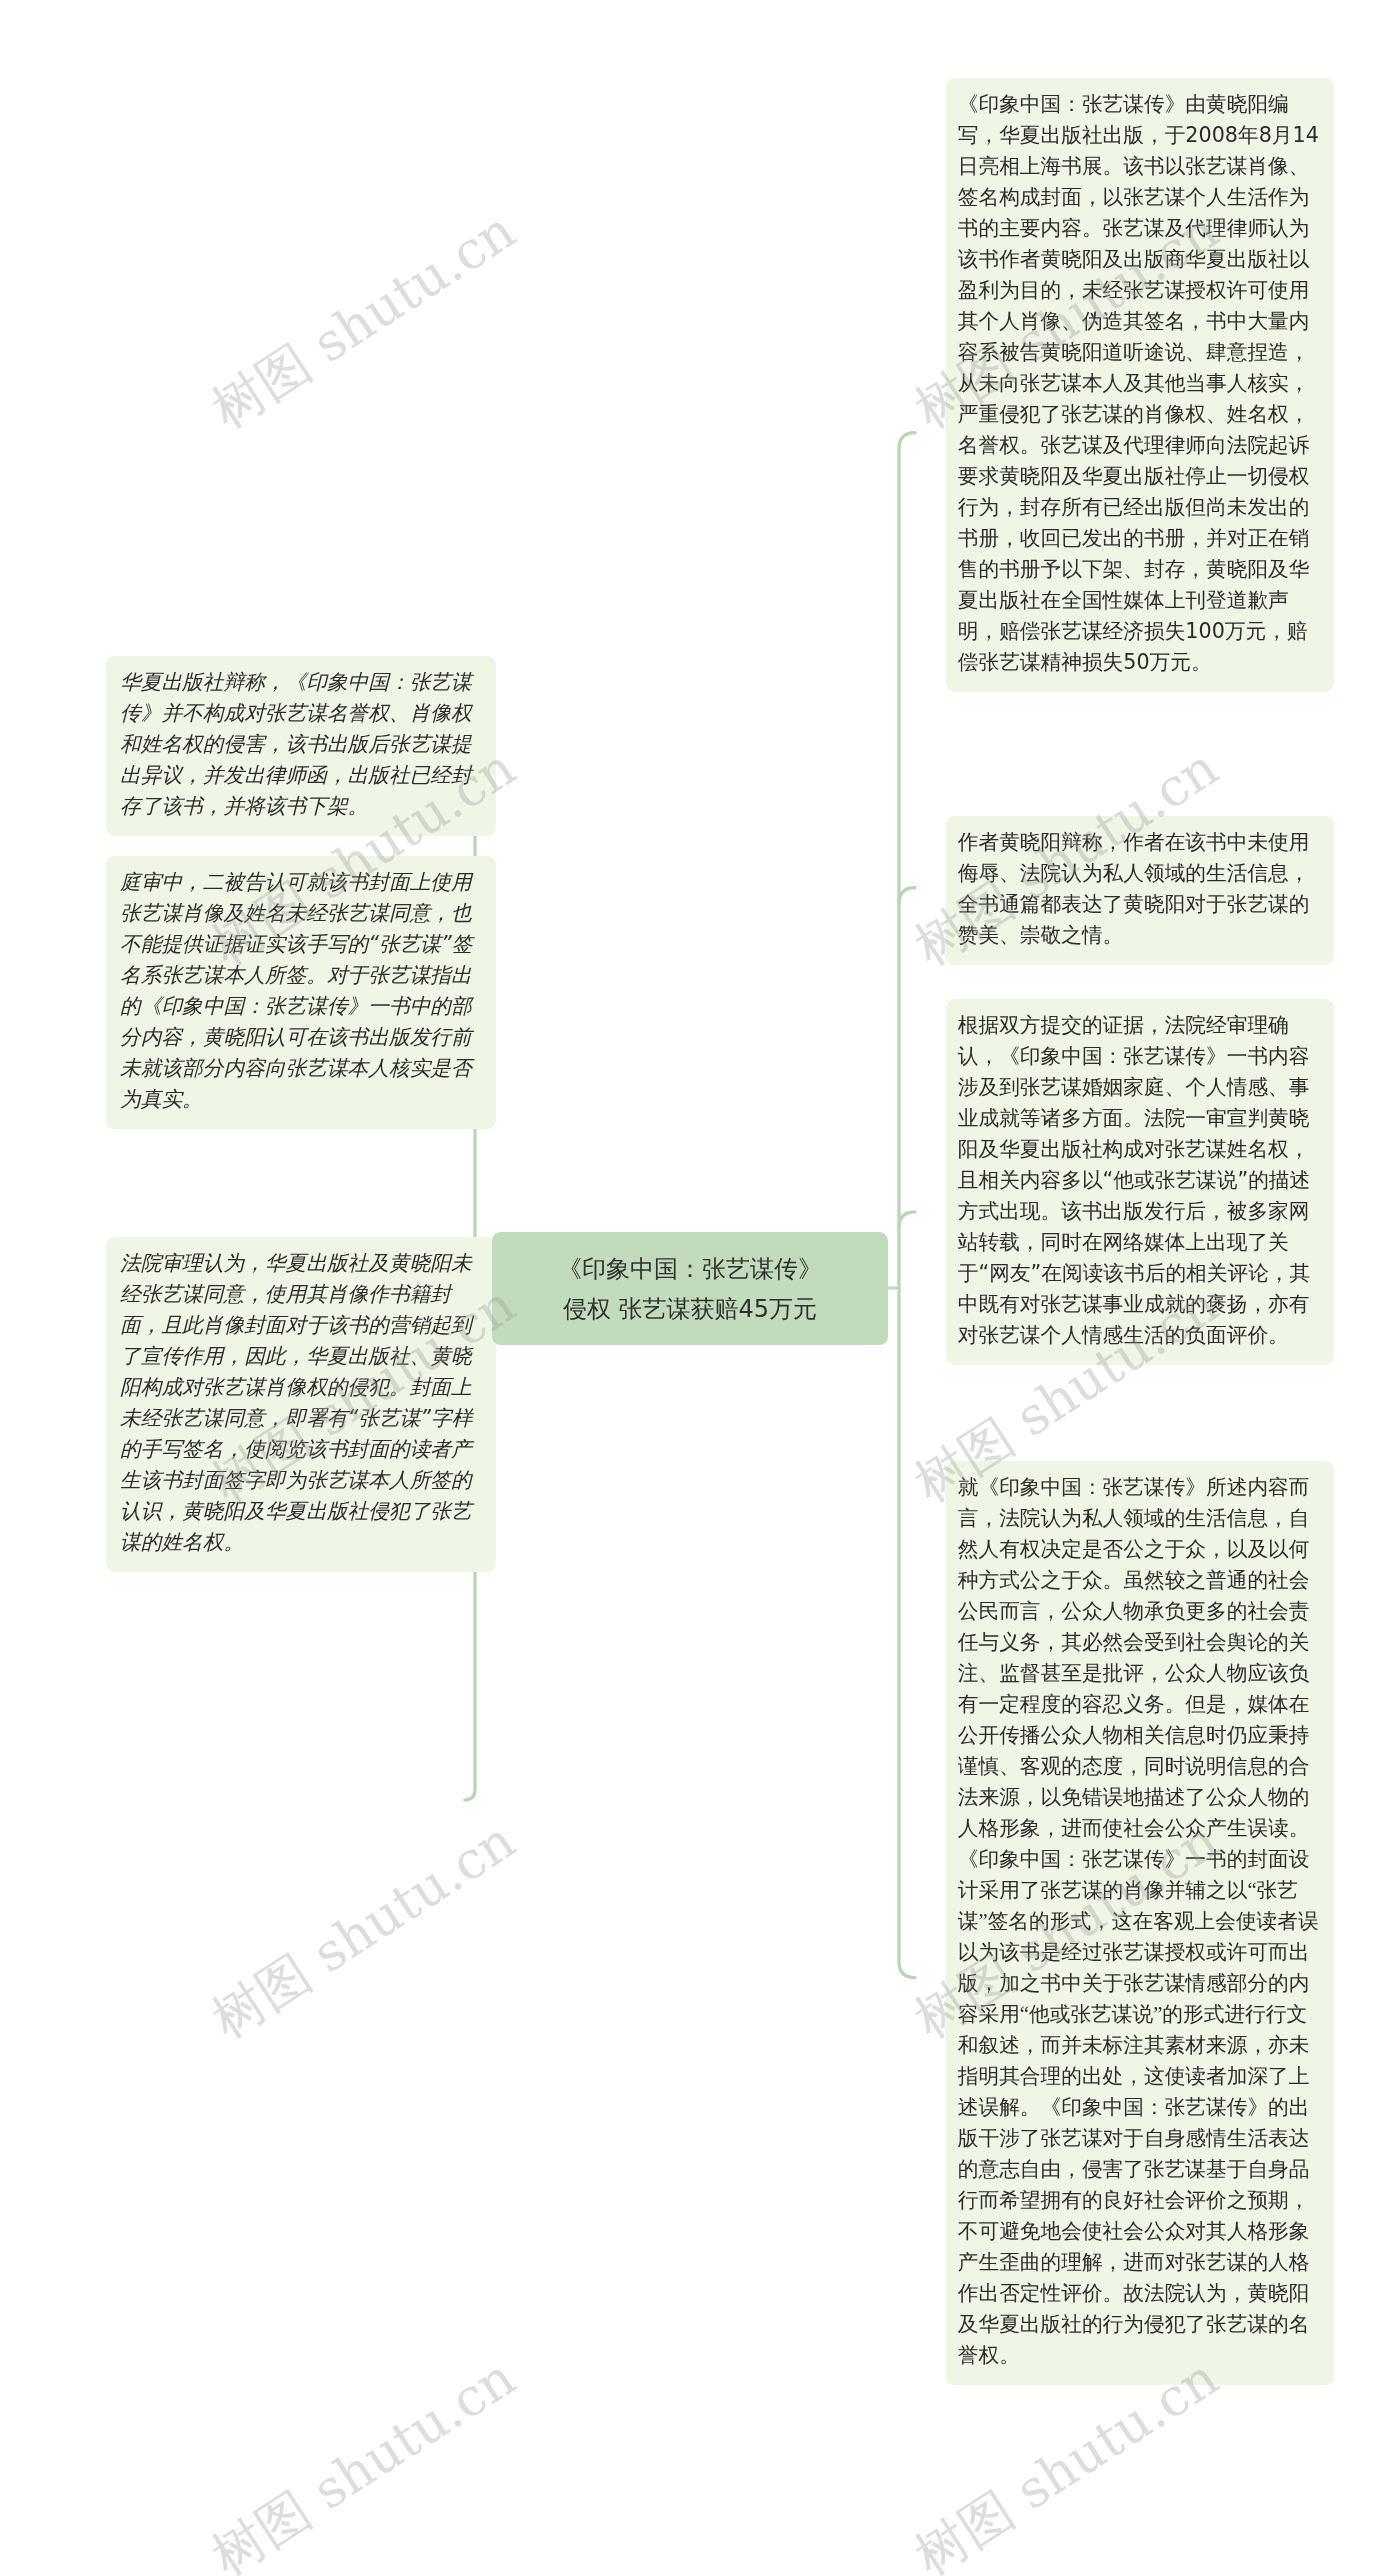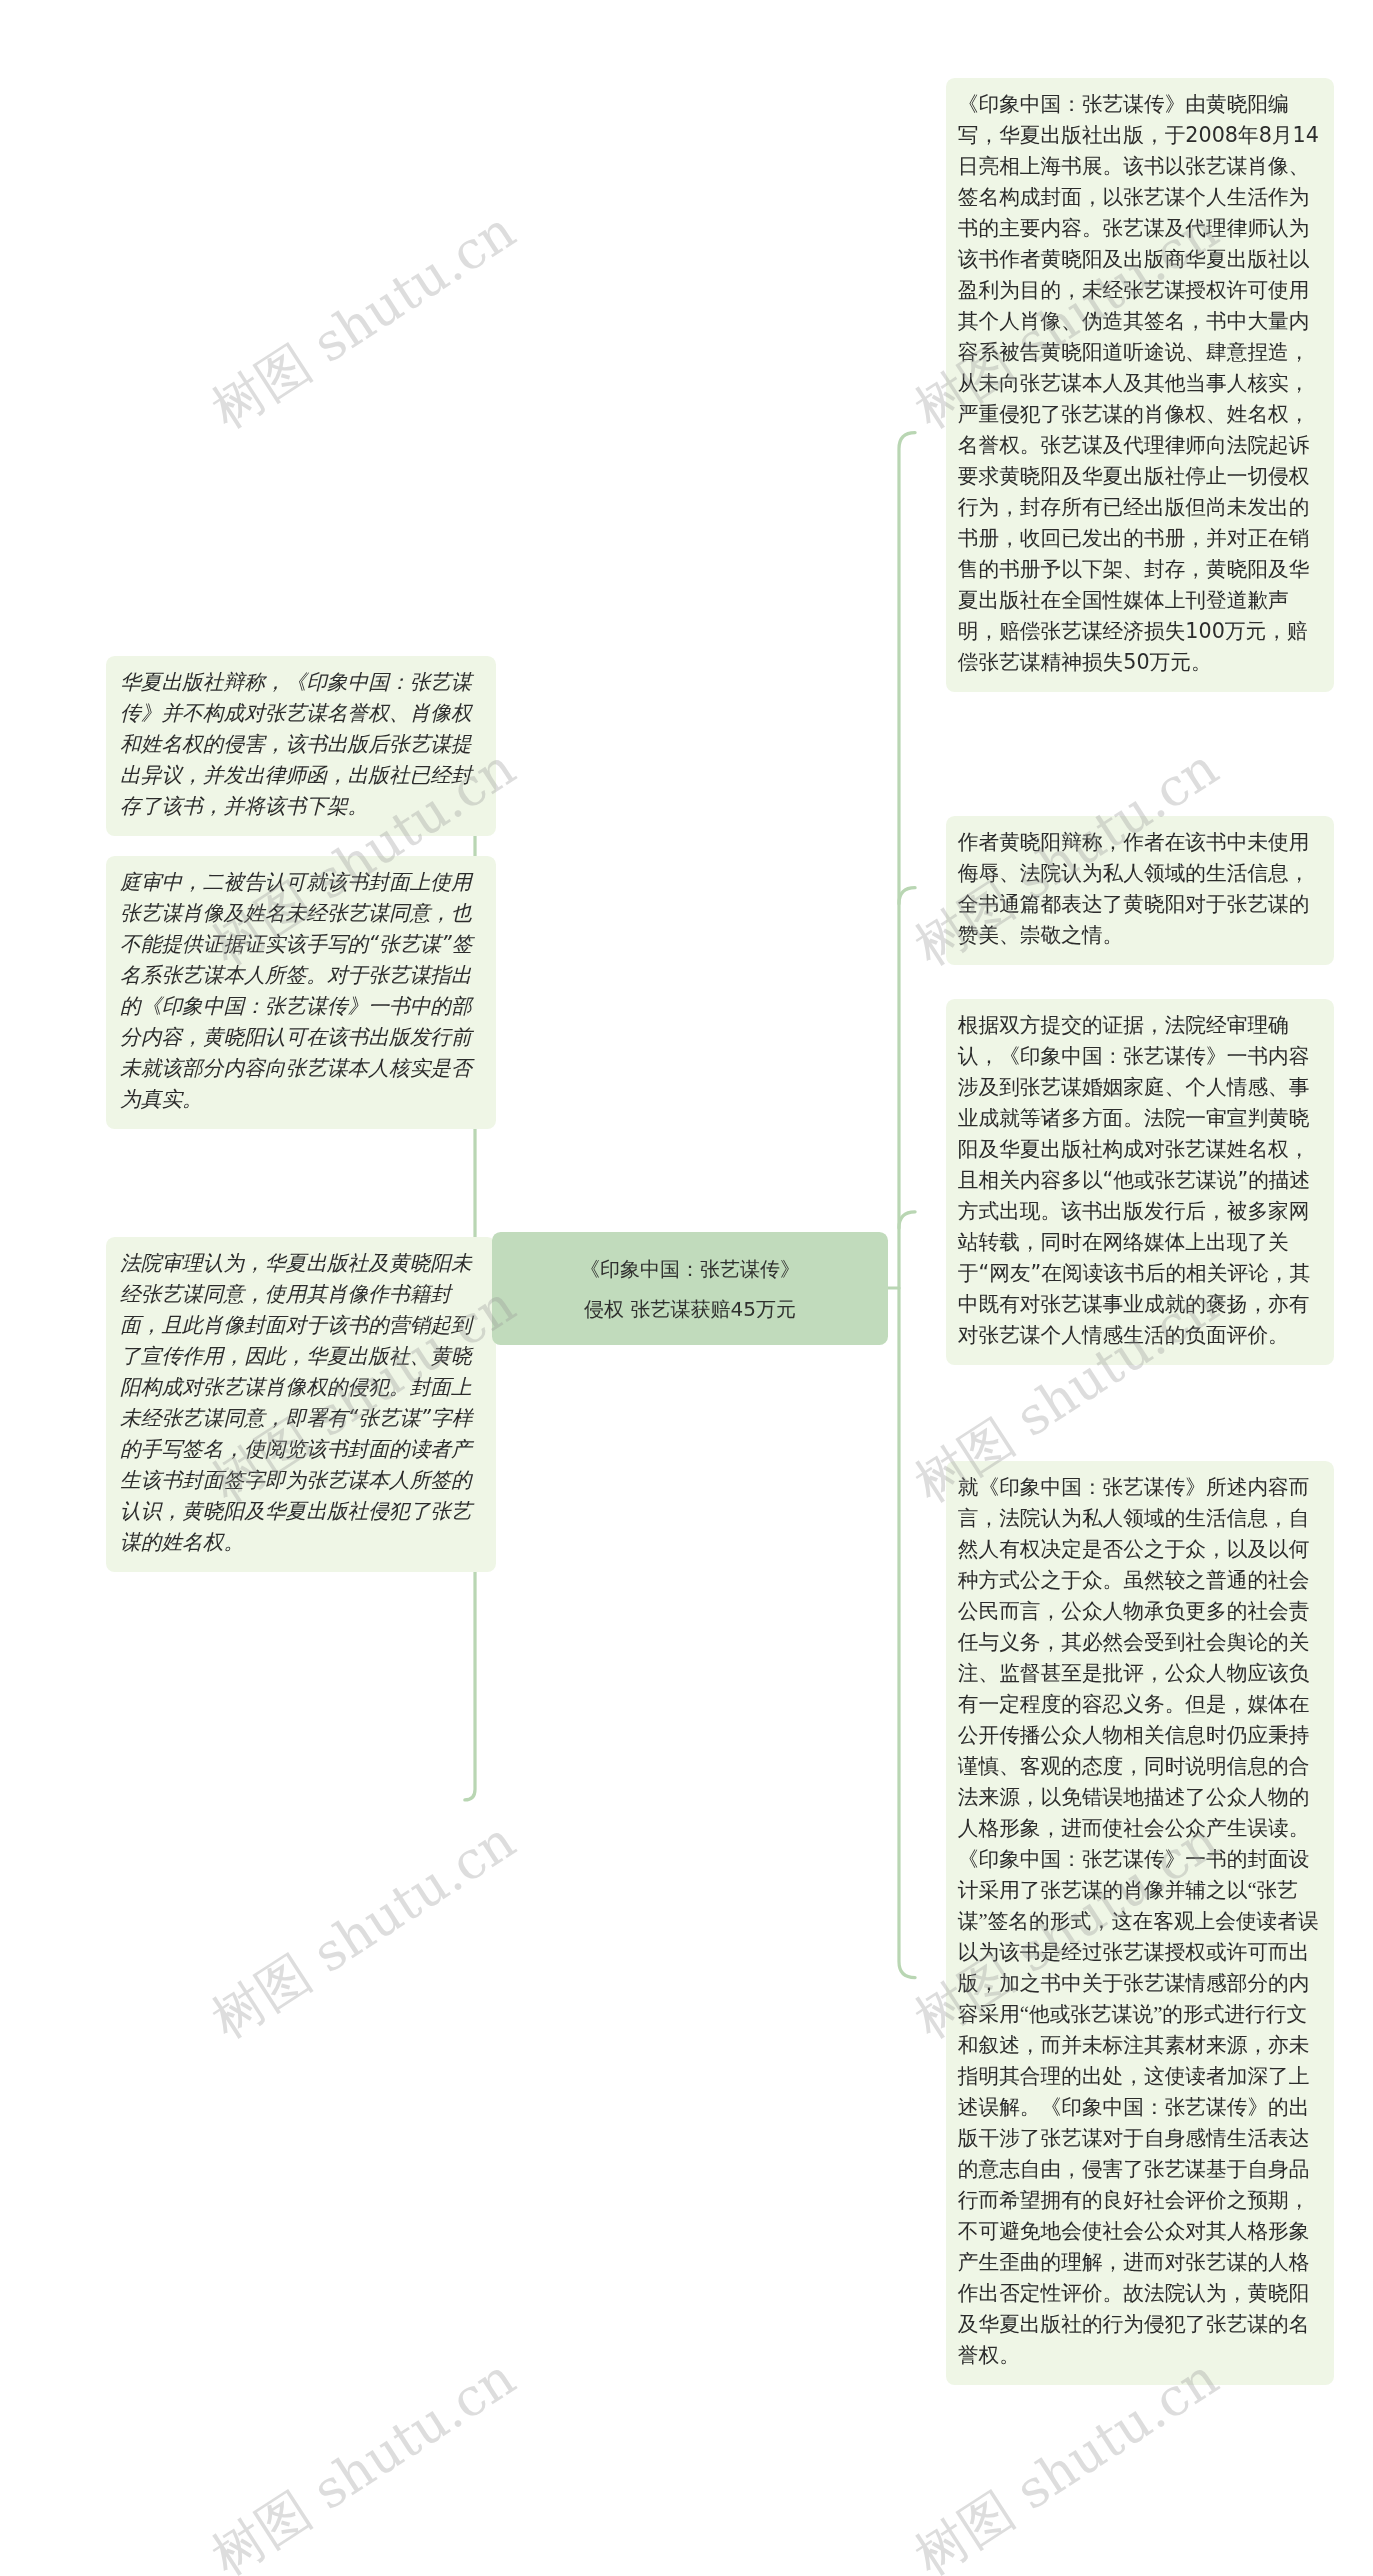--- a/index.html
+++ b/index.html
@@ -7,21 +7,21 @@
          font-family: "DejaVu Sans", "Liberation Sans", sans-serif; color: #2b2b2b; }
   .canvas { position: absolute; left: 0; top: 0; width: 1374px; height: 2576px; }
   svg.lines { position: absolute; left: 0; top: 0; width: 1374px; height: 2576px; }
   .node { position: absolute; background: #eff6e6; border-radius: 8.6px;
           box-sizing: border-box; font-size: 20.7px; line-height: 31px;
           word-break: break-all; margin-left: 31px; }
   .left-node { left: 75px; width: 390px; padding: 10.7px 14px 14px 14px; font-style: italic; }
   .right-node { left: 915px; width: 388px; padding: 10.7px 11.8px 14px 11.8px; }
   .center-node { position: absolute; left: 492px; top: 1232px; width: 396px; height: 113px;
                  background: #c1dbbc; border-radius: 8.6px; display: flex; align-items: center;
-                 justify-content: center; text-align: center; font-size: 20px; line-height: 40px;
+                 justify-content: center; text-align: center; font-size: 24px; line-height: 40px;
                  color: #2f302e; box-sizing: border-box; padding: 0 16px; }
   .watermark { position: absolute; font-family: "DejaVu Serif", "Liberation Serif", serif;
                font-size: 52px; color: rgba(150,150,150,0.32); transform: rotate(-33deg);
                transform-origin: left top; white-space: nowrap; pointer-events: none; }
 </style>
 </head>
 <body>
 
 <div class="canvas">
 

